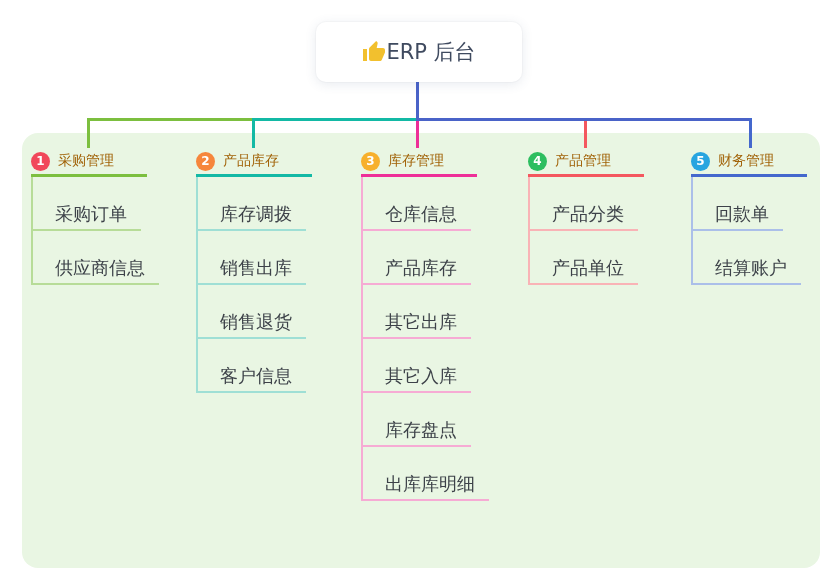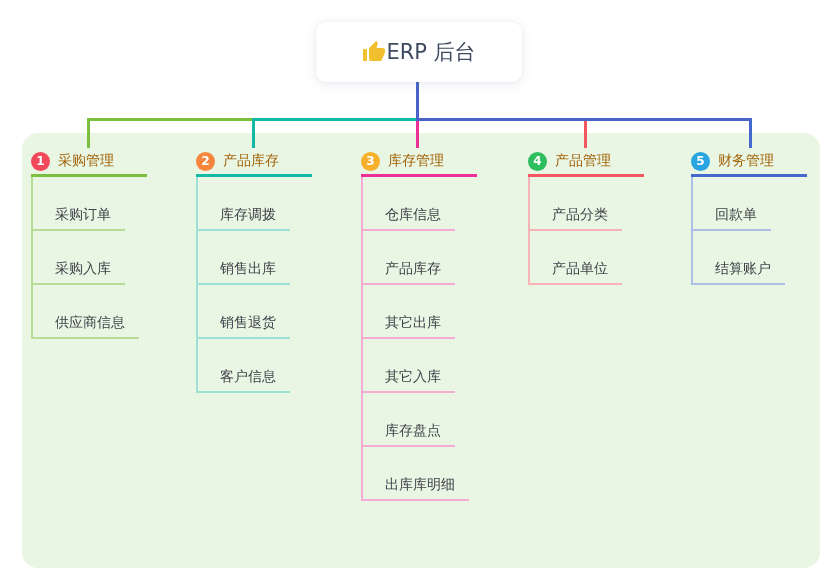--- a/index.html
+++ b/index.html
@@ -38,21 +38,21 @@
     display:flex;align-items:center;justify-content:center;flex:0 0 auto;
   }
   .branch-label{font-size:14px;font-weight:500;color:#a16207;white-space:nowrap;}
   .child-list{
     list-style:none;margin:0;padding:0;
     border-left:2px solid var(--light);
   }
   .child-list li{
     display:block;width:fit-content;white-space:nowrap;
     padding:30px 14px 8px 22px;
-    font-size:14px;line-height:14px;color:#3d4249;
+    font-size:18px;line-height:14px;color:#3d4249;
     border-bottom:2px solid var(--light);
   }
 </style>
 </head>
 <body>
 
 <div class="stage">
 
   <div class="group-box"></div>
 
@@ -75,21 +75,20 @@
     <span>ERP 后台</span>
   </div>
 
   <div class="branch-col" style="left: 31px; --main: #7cbf3f; --light: #b7dc98; --badge: #f1485b;">
     <div class="branch-header">
       <span class="badge">1</span>
       <span class="branch-label">采购管理</span>
     </div>
     <ul class="child-list">
       <li>采购订单</li>
-      <li>采购入库</li>
       <li>供应商信息</li>
     </ul>
   </div>
 
   <div class="branch-col" style="left: 196px; --main: #13b9a5; --light: #9fdfd5; --badge: #f6863c;">
     <div class="branch-header">
       <span class="badge">2</span>
       <span class="branch-label">产品库存</span>
     </div>
     <ul class="child-list">

